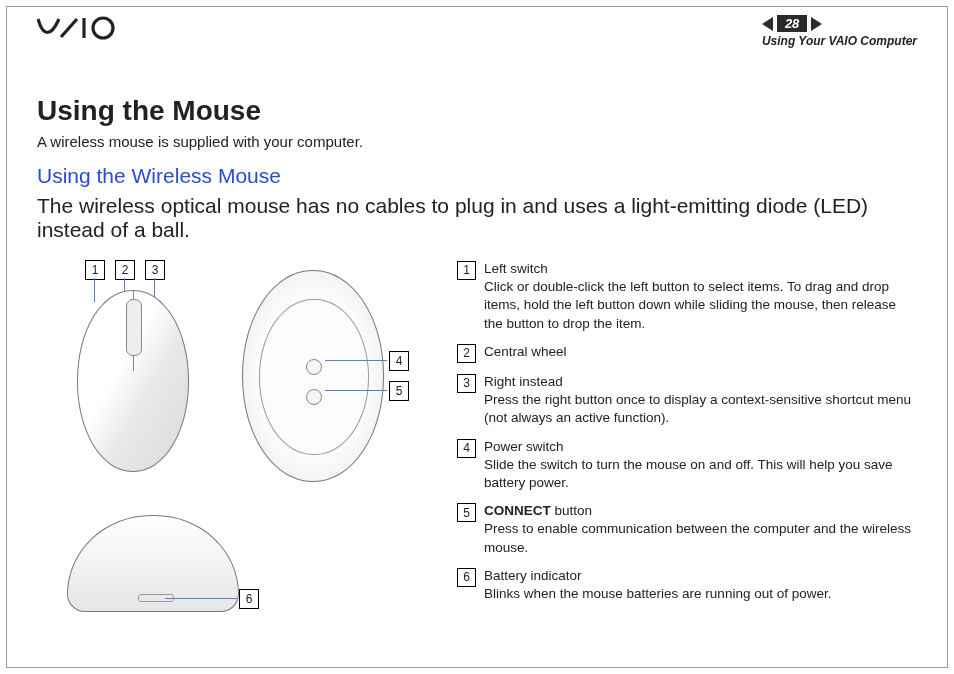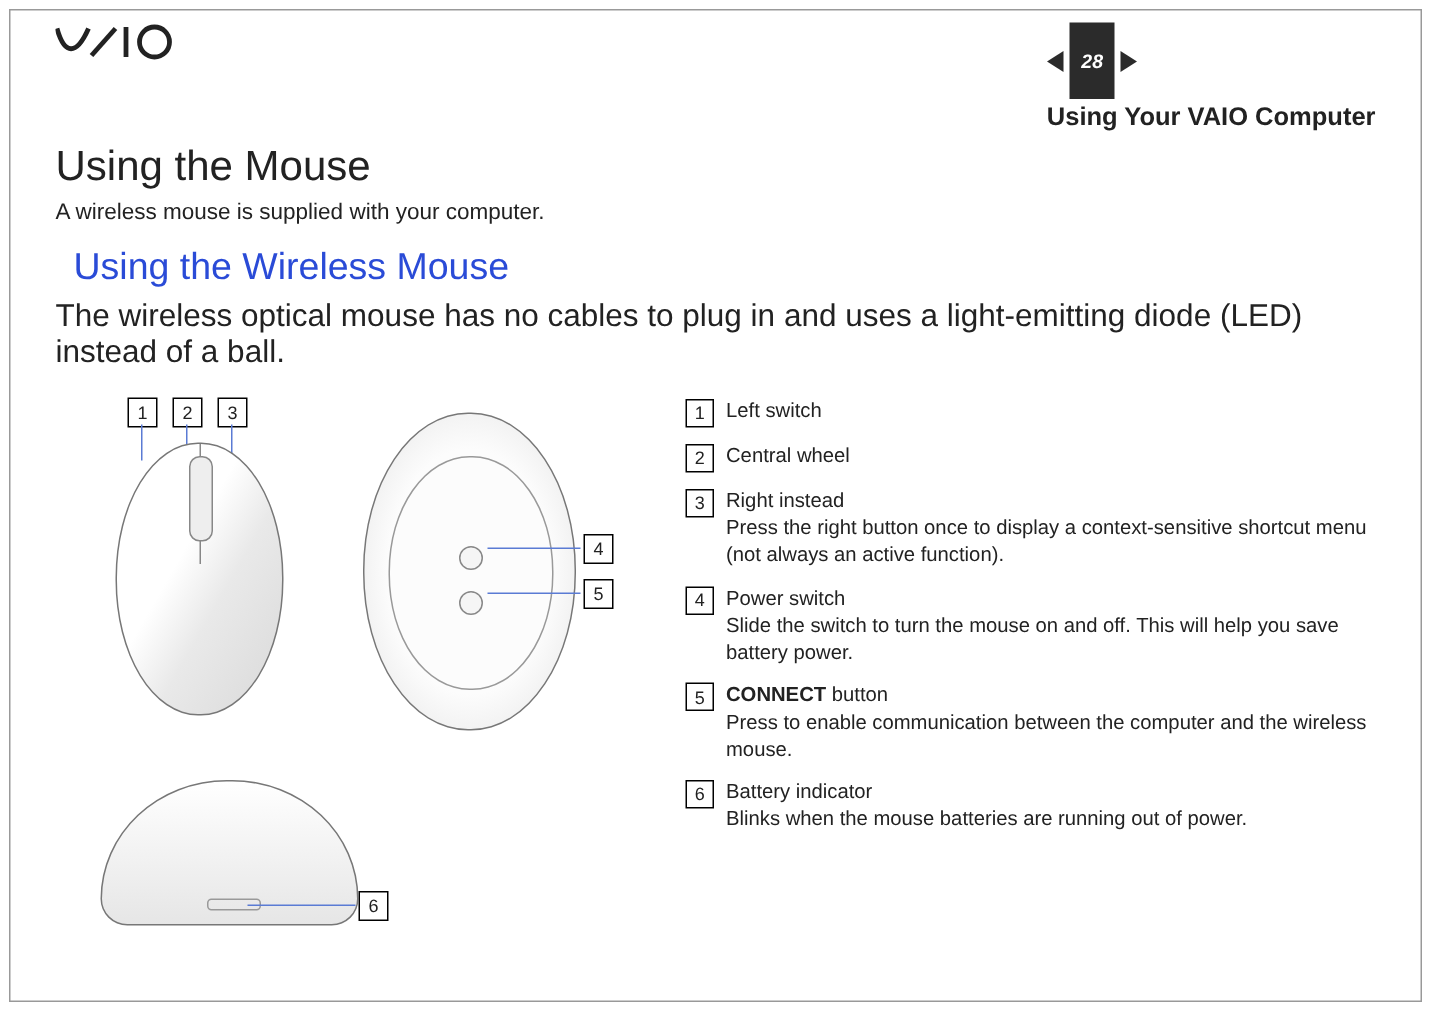--- a/index.html
+++ b/index.html
@@ -27,32 +27,33 @@
   .nav{
     display:flex;align-items:center;gap:4px;
     font-size:12px;color:#fff;
   }
   .tri{width:0;height:0;border-top:7px solid transparent;border-bottom:7px solid transparent}
   .tri.l{border-right:11px solid #2b2b2b}
   .tri.r{border-left:11px solid #2b2b2b}
   .pg{
     background:#2b2b2b;color:#fff;
     font-weight:bold;font-style:italic;
-    padding:18px 8px;font-size:13px;
+    padding:1px 8px;font-size:13px;
   }
   .crumb{
-    text-align:right;font-size:17px;font-weight:bold;color:#222;
+    text-align:right;font-size:12px;font-weight:bold;color:#222;
     margin-top:2px;
+    font-style:italic;
   }
   h1{
-    font-weight:normal;font-size:28px;margin:40px 0 6px 0;color:#222;
+    font-weight:bold;font-size:28px;margin:40px 0 6px 0;color:#222;
   }
   .lead{font-size:15px;margin:0 0 14px 0}
   h2{
-    font-weight:normal;color:#2a4bd7;font-size:25px;margin:0 0 6px 12px;
+    font-weight:normal;color:#2a4bd7;font-size:21px;margin:0 0 6px 0;
   }
   .sub{font-size:21px;margin:0 0 18px 0}
   .cols{display:flex;gap:40px;align-items:flex-start}
   .figs{width:380px;flex:none;position:relative}
   .list{flex:1;font-size:13.5px;line-height:1.35}
   .item{display:flex;gap:8px;margin-bottom:10px}
   .num{
     flex:none;width:17px;height:17px;border:1px solid #000;
     display:flex;align-items:center;justify-content:center;
     font-size:12px;margin-top:1px;background:#fff;
@@ -167,20 +168,21 @@
         <div class="lead-line" style="left:128px;top:98px;width:72px"></div>
         <div class="callout" style="left:202px;top:89px">6</div>
       </div>
     </div>
 
     <div class="list">
       <div class="item">
         <div class="num">1</div>
         <div class="txt">
           <span class="t">Left switch</span>
+          <span class="d">Click or double-click the left button to select items. To drag and drop items, hold the left button down while sliding the mouse, then release the button to drop the item.</span>
         </div>
       </div>
       <div class="item">
         <div class="num">2</div>
         <div class="txt">
           <span class="t">Central wheel</span>
         </div>
       </div>
       <div class="item">
         <div class="num">3</div>

